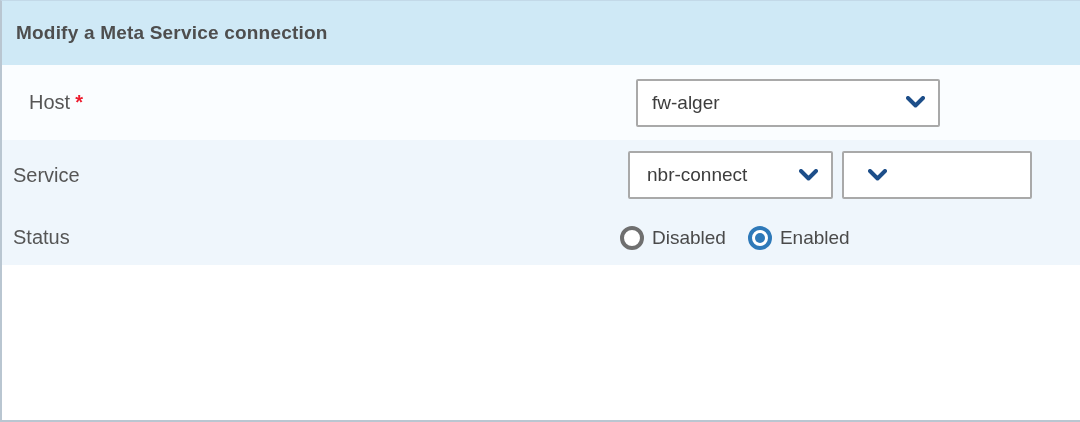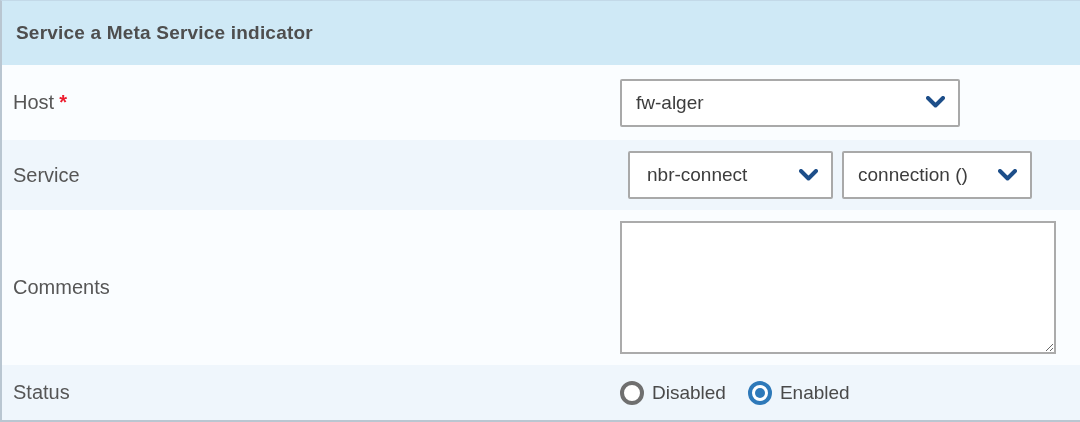--- a/index.html
+++ b/index.html
@@ -27,21 +27,21 @@
     font-size: 19px;
     font-weight: bold;
     color: #4e4e4e;
     letter-spacing: 0.2px;
   }
   .form-row {
     display: flex;
     align-items: center;
     width: 100%;
   }
-  .row-light { background: #fafdff; }
+  .row-light { background: #fafdff; padding-left: 16px; }
   .row-tint  { background: #eff6fc; }
   .row-host     { height: 75px; }
   .row-service  { height: 70px; gap: 8px; }
   .row-comments { height: 155px; }
   .row-status   { height: 55px; }
   .label-cell {
     flex: 0 0 618px;
     padding-left: 11px;
     font-size: 20px;
     color: #565656;
@@ -63,21 +63,21 @@
     display: flex;
     align-items: center;
     justify-content: space-between;
     padding: 0 13px 0 14px;
     cursor: pointer;
   }
   .selectbox .select-value {
     font-size: 19px;
     color: #3d3d3d;
   }
-  .select-host    { width: 340px; }
+  .select-host    { width: 304px; }
   .select-service { width: 205px; margin-right: 9px; padding-left: 17px; }
   .select-metric  { width: 190px; }
   .chevron { display: flex; align-items: center; margin-left: 10px; }
   .comments-textarea {
     width: 436px;
     height: 133px;
     border: 2px solid #ababab;
     border-radius: 0;
     background: #ffffff;
     resize: both;
@@ -115,21 +115,21 @@
     font-size: 19px;
     color: #4a4a4a;
   }
 </style>
 </head>
 <body>
 
 <div class="panel">
 
   <div class="panel-header">
-    <span class="title">Service a Meta Service indicator</span>
+    <span class="title">Modify a Meta Service connection</span>
   </div>
 
   <div class="form-row row-light row-host">
     <div class="label-cell">
       <span>Host</span><span class="required">*</span>
     </div>
     <div class="field-cell">
       <div class="selectbox select-host">
         <span class="select-value">fw-alger</span>
         <span class="chevron">
@@ -148,38 +148,29 @@
     <div class="field-cell">
       <div class="selectbox select-service">
         <span class="select-value">nbr-connect</span>
         <span class="chevron">
           <svg width="19" height="13" viewBox="0 0 19 13">
             <polyline points="2,2 9.5,9.5 17,2" fill="none" stroke="#1d4e89" stroke-width="4" stroke-linecap="round" stroke-linejoin="round"></polyline>
           </svg>
         </span>
       </div>
       <div class="selectbox select-metric">
-        <span class="select-value">connection ()</span>
         <span class="chevron">
           <svg width="19" height="13" viewBox="0 0 19 13">
             <polyline points="2,2 9.5,9.5 17,2" fill="none" stroke="#1d4e89" stroke-width="4" stroke-linecap="round" stroke-linejoin="round"></polyline>
           </svg>
         </span>
       </div>
     </div>
   </div>
 
-  <div class="form-row row-light row-comments">
-    <div class="label-cell">
-      <span>Comments</span>
-    </div>
-    <div class="field-cell">
-      <textarea class="comments-textarea" style=""></textarea>
-    </div>
-  </div>
 
   <div class="form-row row-tint row-status">
     <div class="label-cell">
       <span>Status</span>
     </div>
     <div class="field-cell">
       <label class="radio-option">
         <span class="radio radio-unchecked"></span>
         <span class="radio-label">Disabled</span>
       </label>

